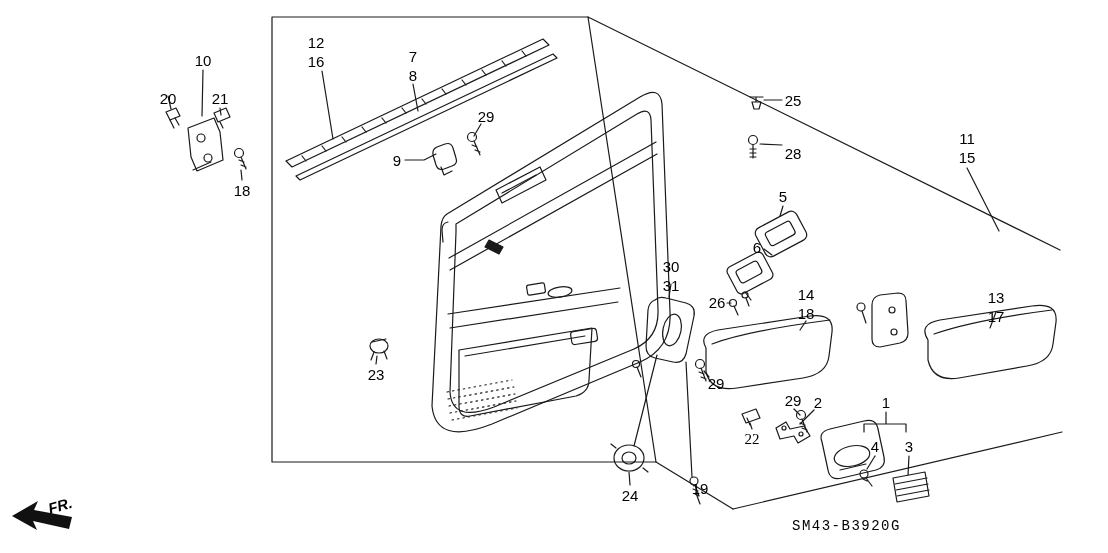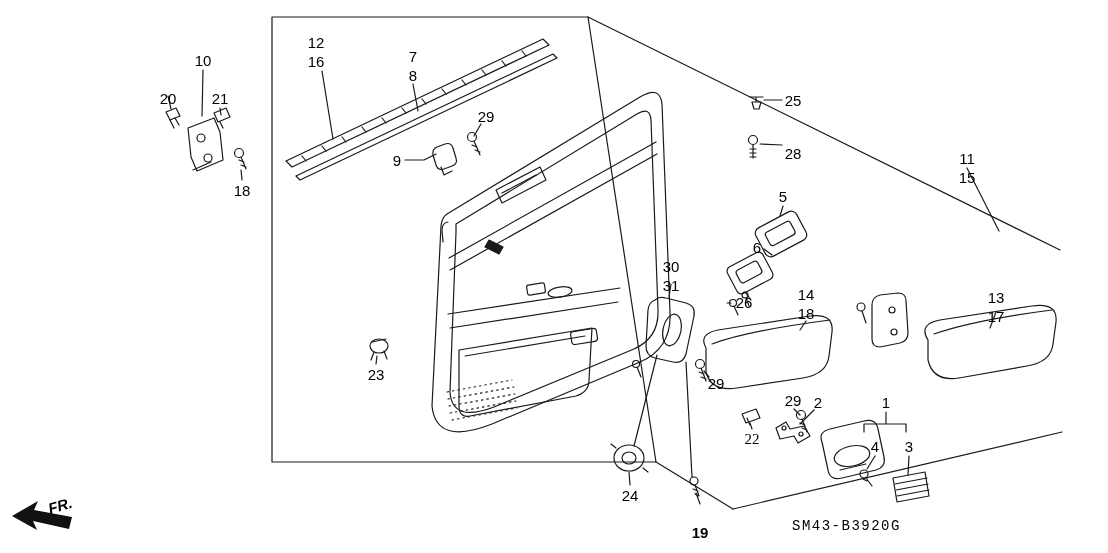--- a/index.html
+++ b/index.html
@@ -283,35 +283,35 @@
       </div>
       <div class="callout" style="left: 486px; top: 116px;">
         <div>29</div>
       </div>
       <div class="callout" style="left: 793px; top: 100px;">
         <div>25</div>
       </div>
       <div class="callout" style="left: 793px; top: 145px; margin-top: 8px;">
         <div>28</div>
       </div>
-      <div class="callout" style="left: 967px; top: 148px; margin-top: 20px;">
+      <div class="callout" style="left: 967px; top: 148px;">
         <div>11</div>
         <div>15</div>
       </div>
       <div class="callout" style="left: 783px; top: 196px;">
         <div>5</div>
       </div>
       <div class="callout" style="left: 757px; top: 247px;">
         <div>6</div>
       </div>
       <div class="callout" style="left: 671px; top: 276px;">
         <div>30</div>
         <div>31</div>
       </div>
-      <div class="callout" style="left: 744px; top: 302px;">
+      <div class="callout" style="left: 717px; top: 302px;">
         <div>26</div>
       </div>
       <div class="callout" style="left: 806px; top: 304px;">
         <div>14</div>
         <div>18</div>
       </div>
       <div class="callout" style="left: 996px; top: 307px;">
         <div>13</div>
         <div>17</div>
       </div>
@@ -335,21 +335,21 @@
       </div>
       <div class="callout" style="left: 875px; top: 446px;">
         <div>4</div>
       </div>
       <div class="callout" style="left: 909px; top: 446px;">
         <div>3</div>
       </div>
       <div class="callout" style="left: 630px; top: 495px; text-align: center;">
         <div>24</div>
       </div>
-      <div class="callout" style="left: 700px; top: 532px; font-weight: bold;">
+      <div class="callout" style="left: 700px; top: 488px;">
         <div>19</div>
       </div>
     </div>
 
   <div class="fr-label">FR.</div>
   <div class="diagram-code">SM43-B3920G</div>
 
 </div>
 
 </body></html>

